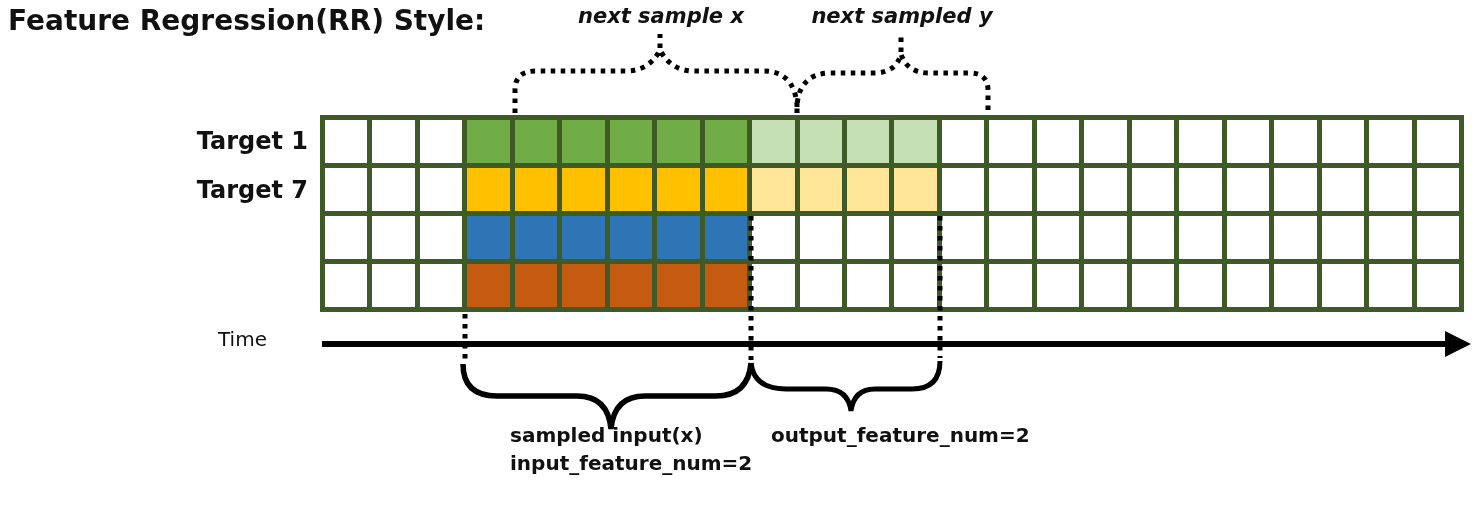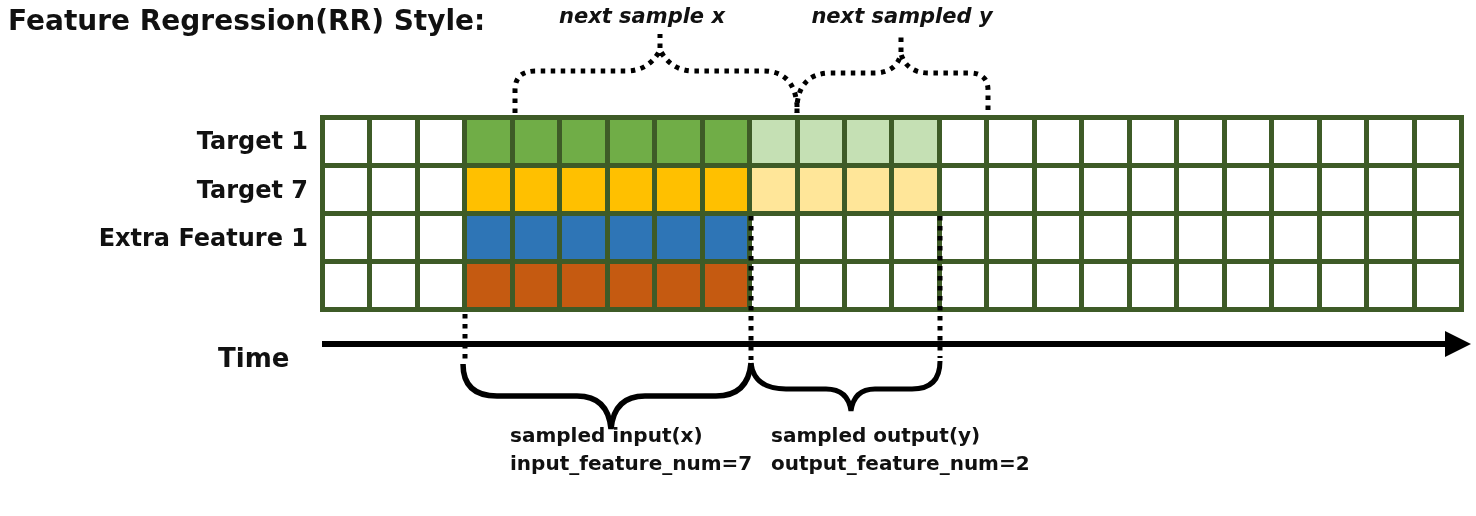--- a/index.html
+++ b/index.html
@@ -23,21 +23,21 @@
   .ann{
     position:absolute;
     top:4px;
     width:220px;
     text-align:center;
     font-style:italic;
     font-weight:600;
     font-size:21px;
     white-space:nowrap;
   }
-  .ann-x{left:532px;}
+  .ann-x{left:551px;}
   .ann-y{left:792px;}
   .row-labels{position:absolute; left:0; top:0; width:308px; height:330px;}
   .row-label{
     position:absolute;
     right:0;
     height:34px;
     line-height:34px;
     font-size:24px;
     font-weight:bold;
     white-space:nowrap;
@@ -49,23 +49,23 @@
     box-sizing:border-box;
     display:grid;
     grid-template-columns:repeat(24,1fr);
     grid-template-rows:repeat(4,1fr);
     gap:5px;
     padding:5px;
   }
   .cell{width:100%;height:100%;}
   .time{
     position:absolute;
-    left:218px; top:343px;
-    font-size:26px;
-    font-weight:bold;
+    left:218px; top:327px;
+    font-size:20px;
+    font-weight:normal;
     white-space:nowrap;
   }
   .cap{
     position:absolute;
     top:421px;
     font-size:20px;
     font-weight:600;
     line-height:28px;
     white-space:nowrap;
   }
@@ -84,21 +84,20 @@
 <div class="canvas">
 
   <div class="title">Feature Regression(RR) Style:</div>
 
   <div class="ann ann-x">next sample x</div>
   <div class="ann ann-y">next sampled y</div>
 
   <div class="row-labels">
     <div class="row-label" style="top:124px;">Target 1</div>
     <div class="row-label" style="top:173px;">Target 7</div>
-    <div class="row-label" style="top:221px;">Extra Feature 1</div>
   </div>
 
   <div class="grid" id="grid" style="background: rgb(62, 91, 39);">
       <div class="cell" style="background: rgb(255, 255, 255);"></div>
       <div class="cell" style="background: rgb(255, 255, 255);"></div>
       <div class="cell" style="background: rgb(255, 255, 255);"></div>
       <div class="cell" style="background: rgb(112, 173, 71);"></div>
       <div class="cell" style="background: rgb(112, 173, 71);"></div>
       <div class="cell" style="background: rgb(112, 173, 71);"></div>
       <div class="cell" style="background: rgb(112, 173, 71);"></div>
@@ -208,21 +207,20 @@
     <path d="M797,113 V105 Q800,73 831,73 H874 Q896,73 901,54 Q907,73 929,73 H969 Q988,73 988,90 V113" stroke-width="5" stroke-dasharray="4.5 5.5"></path>
     <path d="M660,48 V34" stroke-width="5" stroke-dasharray="4.5 5.5"></path>
     <path d="M901,52 V36" stroke-width="5" stroke-dasharray="4.5 5.5"></path>
 
     <path d="M463,364 Q463,396 497,396 H577 Q608,396 611,429 Q614,396 645,396 H716 Q748,396 751,363" stroke-width="5.5"></path>
     <path d="M751,363 Q754,389 786,389 H826 Q848,389 851,411 Q854,389 875,389 H912 Q940,389 940,361" stroke-width="5"></path>
   </svg>
 
   <div class="cap cap-input">
     <div>sampled input(x)</div>
-    <div>input_feature_num=7</div>
+    <div>input_feature_num=2</div>
   </div>
 
   <div class="cap cap-output">
-    <div>sampled output(y)</div>
     <div>output_feature_num=2</div>
   </div>
 
 </div>
 
 </body></html>

